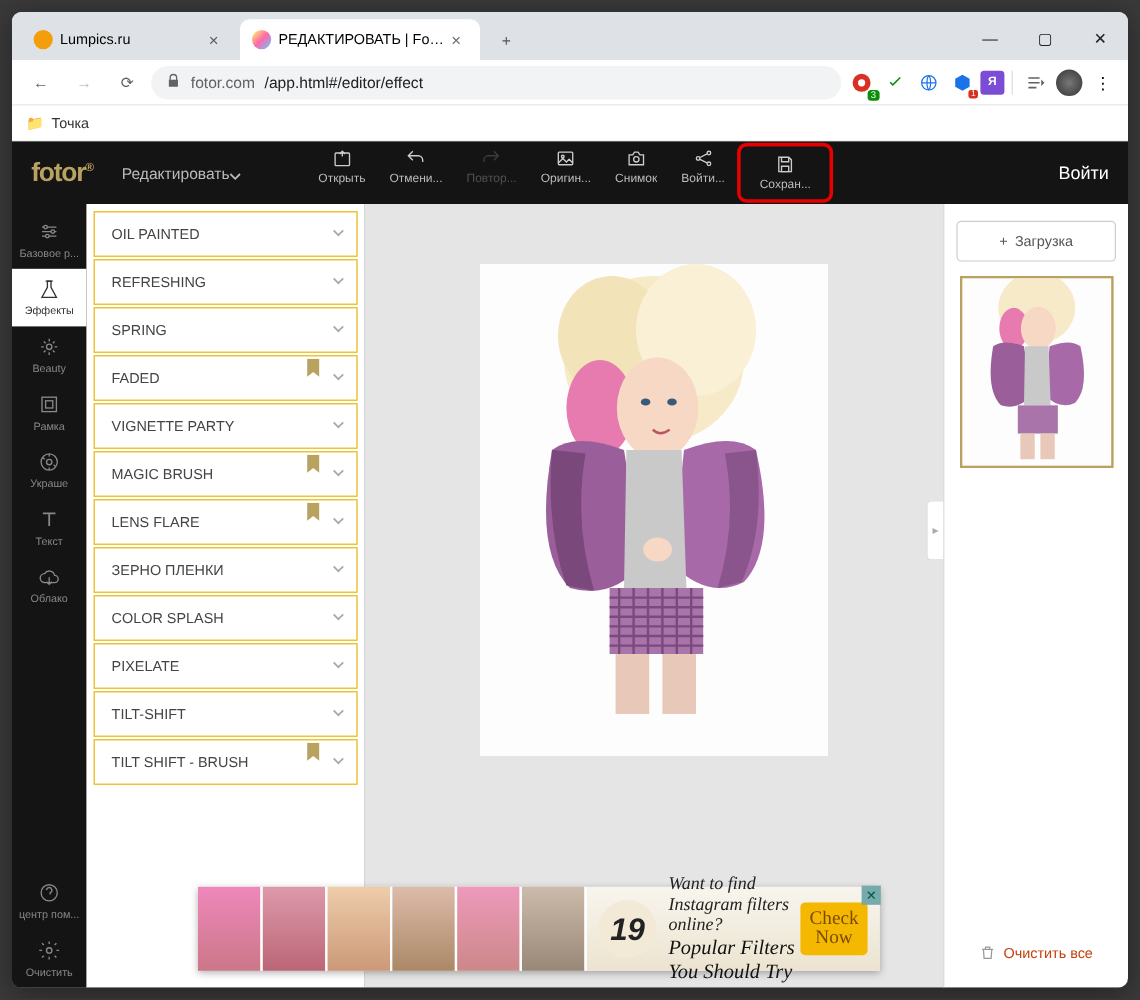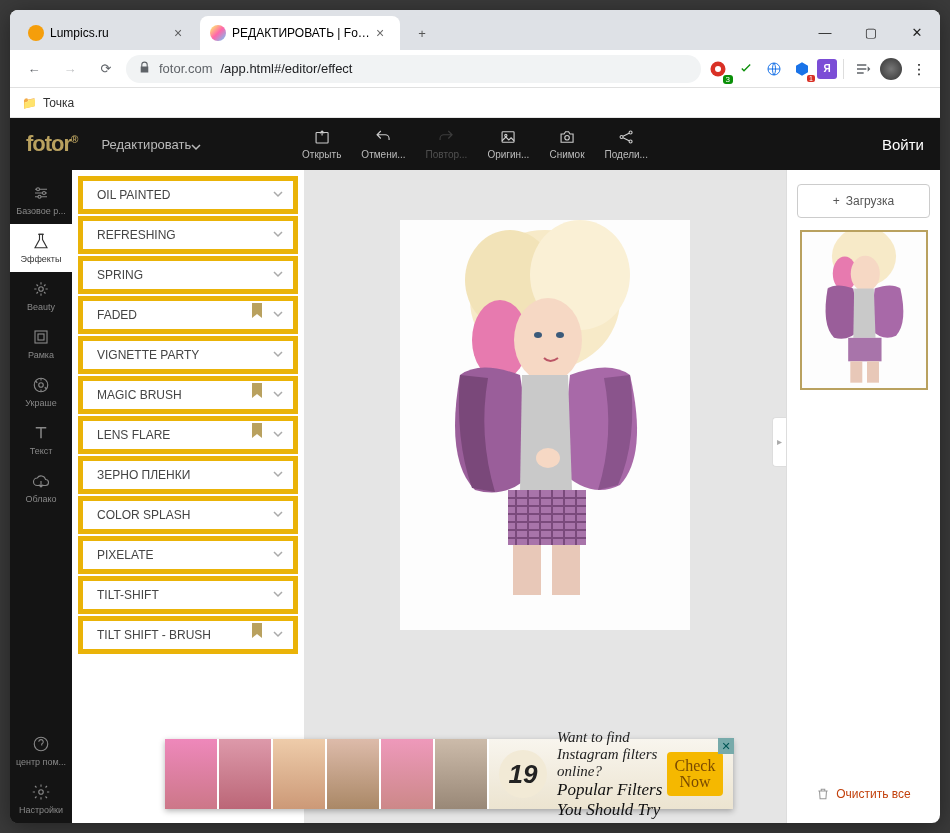--- a/index.html
+++ b/index.html
@@ -37,21 +37,21 @@
 .toptool svg{width:18px;height:18px}
 .save-highlight{border:3px solid #e60000;border-radius:8px;padding:2px 6px}
 .signin{margin-left:auto;color:#fff;font-size:15px}
 .app-body{flex:1;display:flex;min-height:0;background:#141414}
 .vtoolbar{width:62px;background:#141414;display:flex;flex-direction:column;align-items:center;padding-top:6px;color:#888}
 .vtool{display:flex;flex-direction:column;align-items:center;font-size:9px;padding:8px 2px;gap:4px;width:100%;text-align:center}
 .vtool.active{background:#fff;color:#333}
 .vtool svg,.vtool .ico{width:18px;height:18px}
 .vtoolbar .spacer{flex:1}
 .effect-panel{width:232px;background:#fff;padding:6px;overflow-y:auto}
-.effect-item{height:38px;border:5px solid #eab308;margin-bottom:2px;display:flex;align-items:center;padding:0 14px;position:relative;font-size:12px;color:#444;background:#fff}
+.effect-item{height:38px;border:1px solid #eab308;margin-bottom:2px;display:flex;align-items:center;padding:0 14px;position:relative;font-size:12px;color:#444;background:#fff}
 .effect-item .chev{position:absolute;right:10px;color:#aaa}
 .effect-item .bm{position:absolute;right:30px;top:2px;color:#b9a15f;font-size:14px}
 .canvas{flex:1;background:#e5e5e5;position:relative;display:flex;align-items:flex-start;justify-content:center;padding-top:50px;overflow:hidden}
 .canvas-img{width:290px;height:410px;background:#fff;position:relative;overflow:hidden}
 .canvas-img svg{width:100%;height:100%}
 .zoom-bar{position:absolute;bottom:18px;left:50%;transform:translateX(-50%);height:34px;background:rgba(60,60,60,.95);border-radius:17px;display:flex;align-items:center;padding:0 16px;gap:16px;color:#ccc;font-size:12px}
 .zoom-bar .zbtn{color:#fff;font-size:16px;cursor:pointer}
 .right-panel{width:154px;background:#fff;border-left:1px solid #ddd;display:flex;flex-direction:column;padding:14px 10px;gap:12px}
 .upload-btn{height:34px;border:1px solid #ccc;border-radius:4px;display:flex;align-items:center;justify-content:center;gap:6px;color:#555;font-size:12px}
 .thumb{width:128px;height:160px;border:2px solid #b9a15f;background:#fff;position:relative;overflow:hidden;align-self:center}
@@ -197,21 +197,30 @@
               </svg>
           <span>Снимок</span>
         </div>
         <div class="toptool">
           <svg viewBox="0 0 24 24" stroke="#ccc" fill="none" stroke-width="1.5">
                 <circle cx="6" cy="12" r="2"></circle>
                 <circle cx="18" cy="6" r="2"></circle>
                 <circle cx="18" cy="18" r="2"></circle>
                 <path d="M8 11l8-4M8 13l8 4"></path>
               </svg>
-          <span>Подели...</span>
+          <span>Войти...</span>
+        </div>
+        <div class="save-highlight">
+          <div class="toptool">
+            <svg viewBox="0 0 24 24" stroke="#ccc" fill="none" stroke-width="1.5">
+                  <path d="M5 4h11l3 3v13H5z"></path>
+                  <path d="M8 4v5h8V4M8 14h8v6H8z"></path>
+                </svg>
+            <span>Сохран...</span>
+          </div>
         </div>
       </div>
       <span class="signin">Войти</span>
     </div>
 
     <div class="app-body">
       <div class="vtoolbar">
         <div class="vtool">
           <svg viewBox="0 0 24 24" stroke="#888" fill="none" stroke-width="1.5">
                 <path d="M4 7h16M4 12h16M4 17h16"></path>
@@ -269,21 +278,21 @@
                 <circle cx="12" cy="12" r="9"></circle>
                 <path d="M9 9a3 3 0 114 3v2M12 18h.01"></path>
               </svg>
           <span>центр пом...</span>
         </div>
         <div class="vtool">
           <svg viewBox="0 0 24 24" stroke="#888" fill="none" stroke-width="1.5">
                 <circle cx="12" cy="12" r="3"></circle>
                 <path d="M12 2v3M12 19v3M4 12H1M23 12h-3M6 6L4 4M18 18l2 2M6 18l-2 2M18 6l2-2"></path>
               </svg>
-          <span>Настройки</span>
+          <span>Очистить</span>
         </div>
       </div>
 
       <div class="effect-panel" id="effects-list">
             <div class="effect-item">
               <span>OIL PAINTED</span>
               <span class="chev"><svg width="10" height="10" viewBox="0 0 10 10">
                   <path d="M1 3l4 4 4-4" stroke="#aaa" fill="none" stroke-width="1.5"></path>
                 </svg></span>
             </div>

